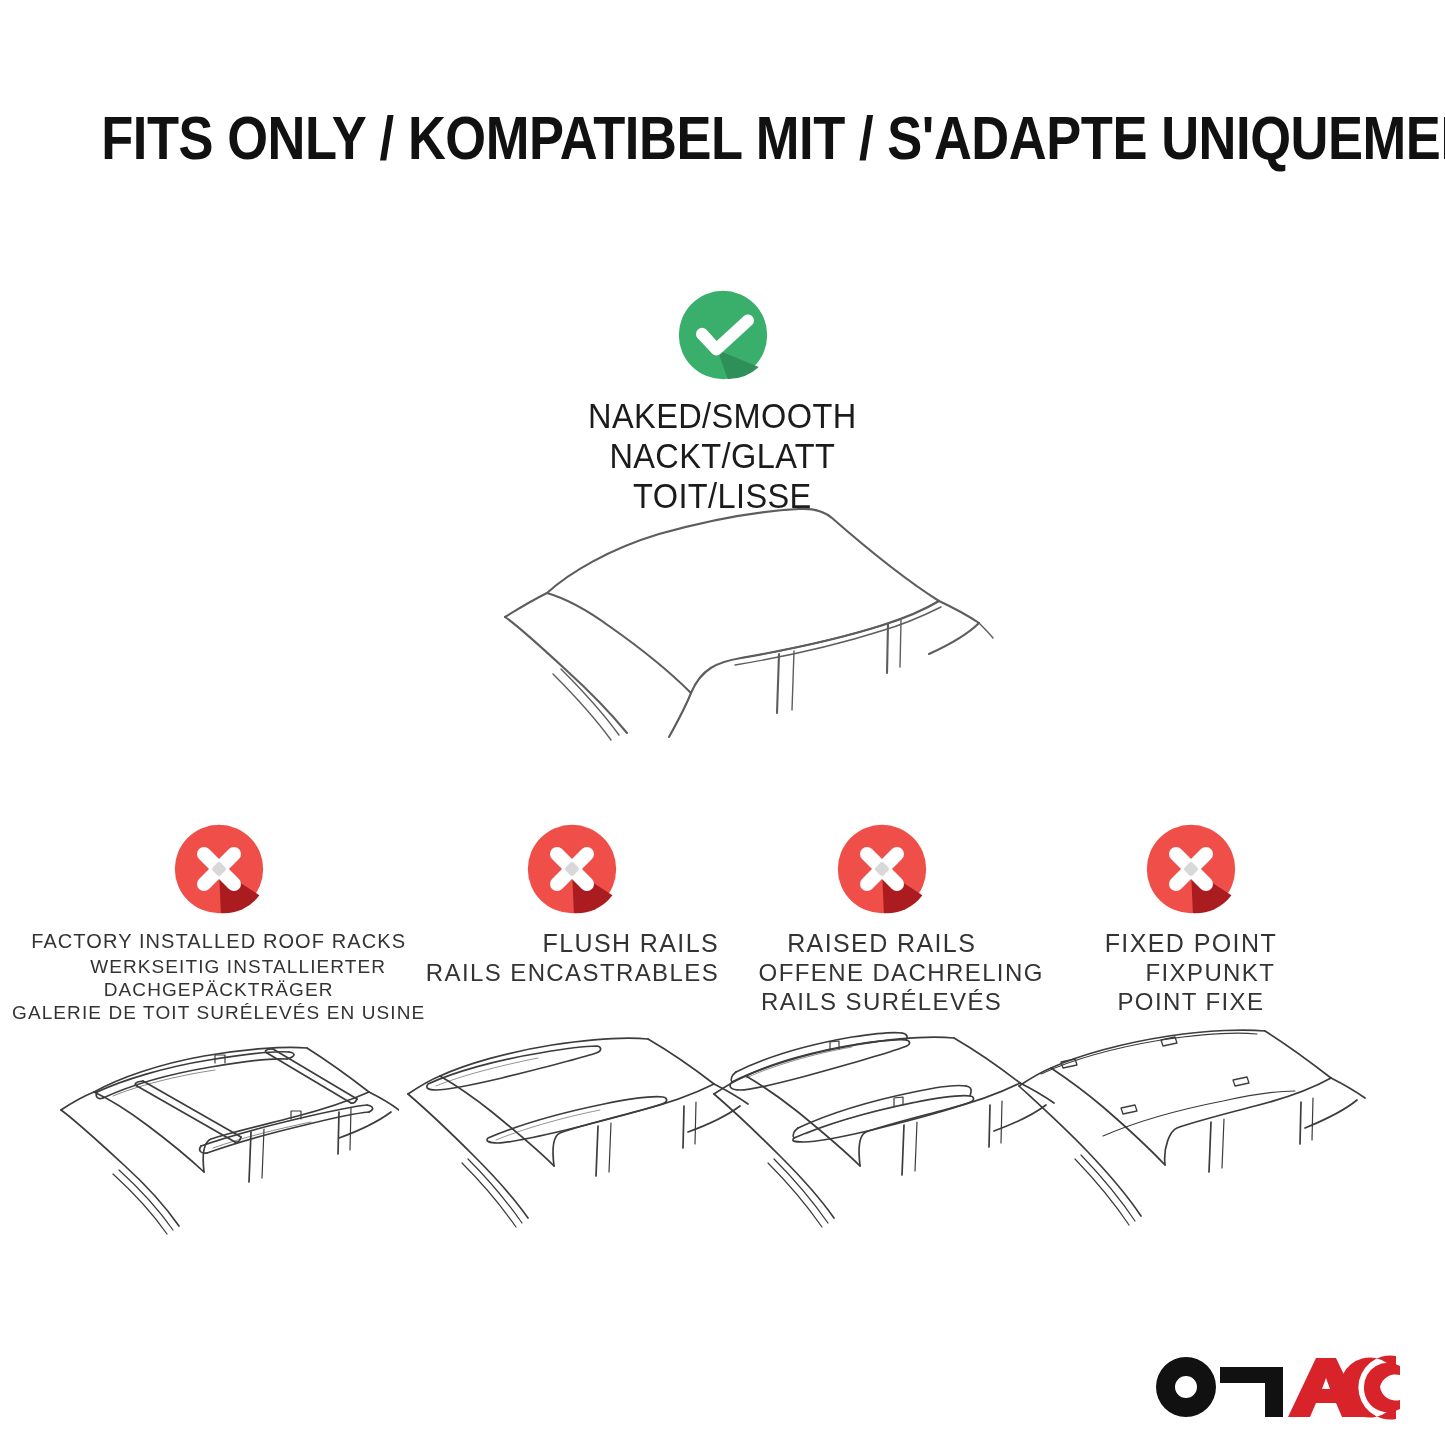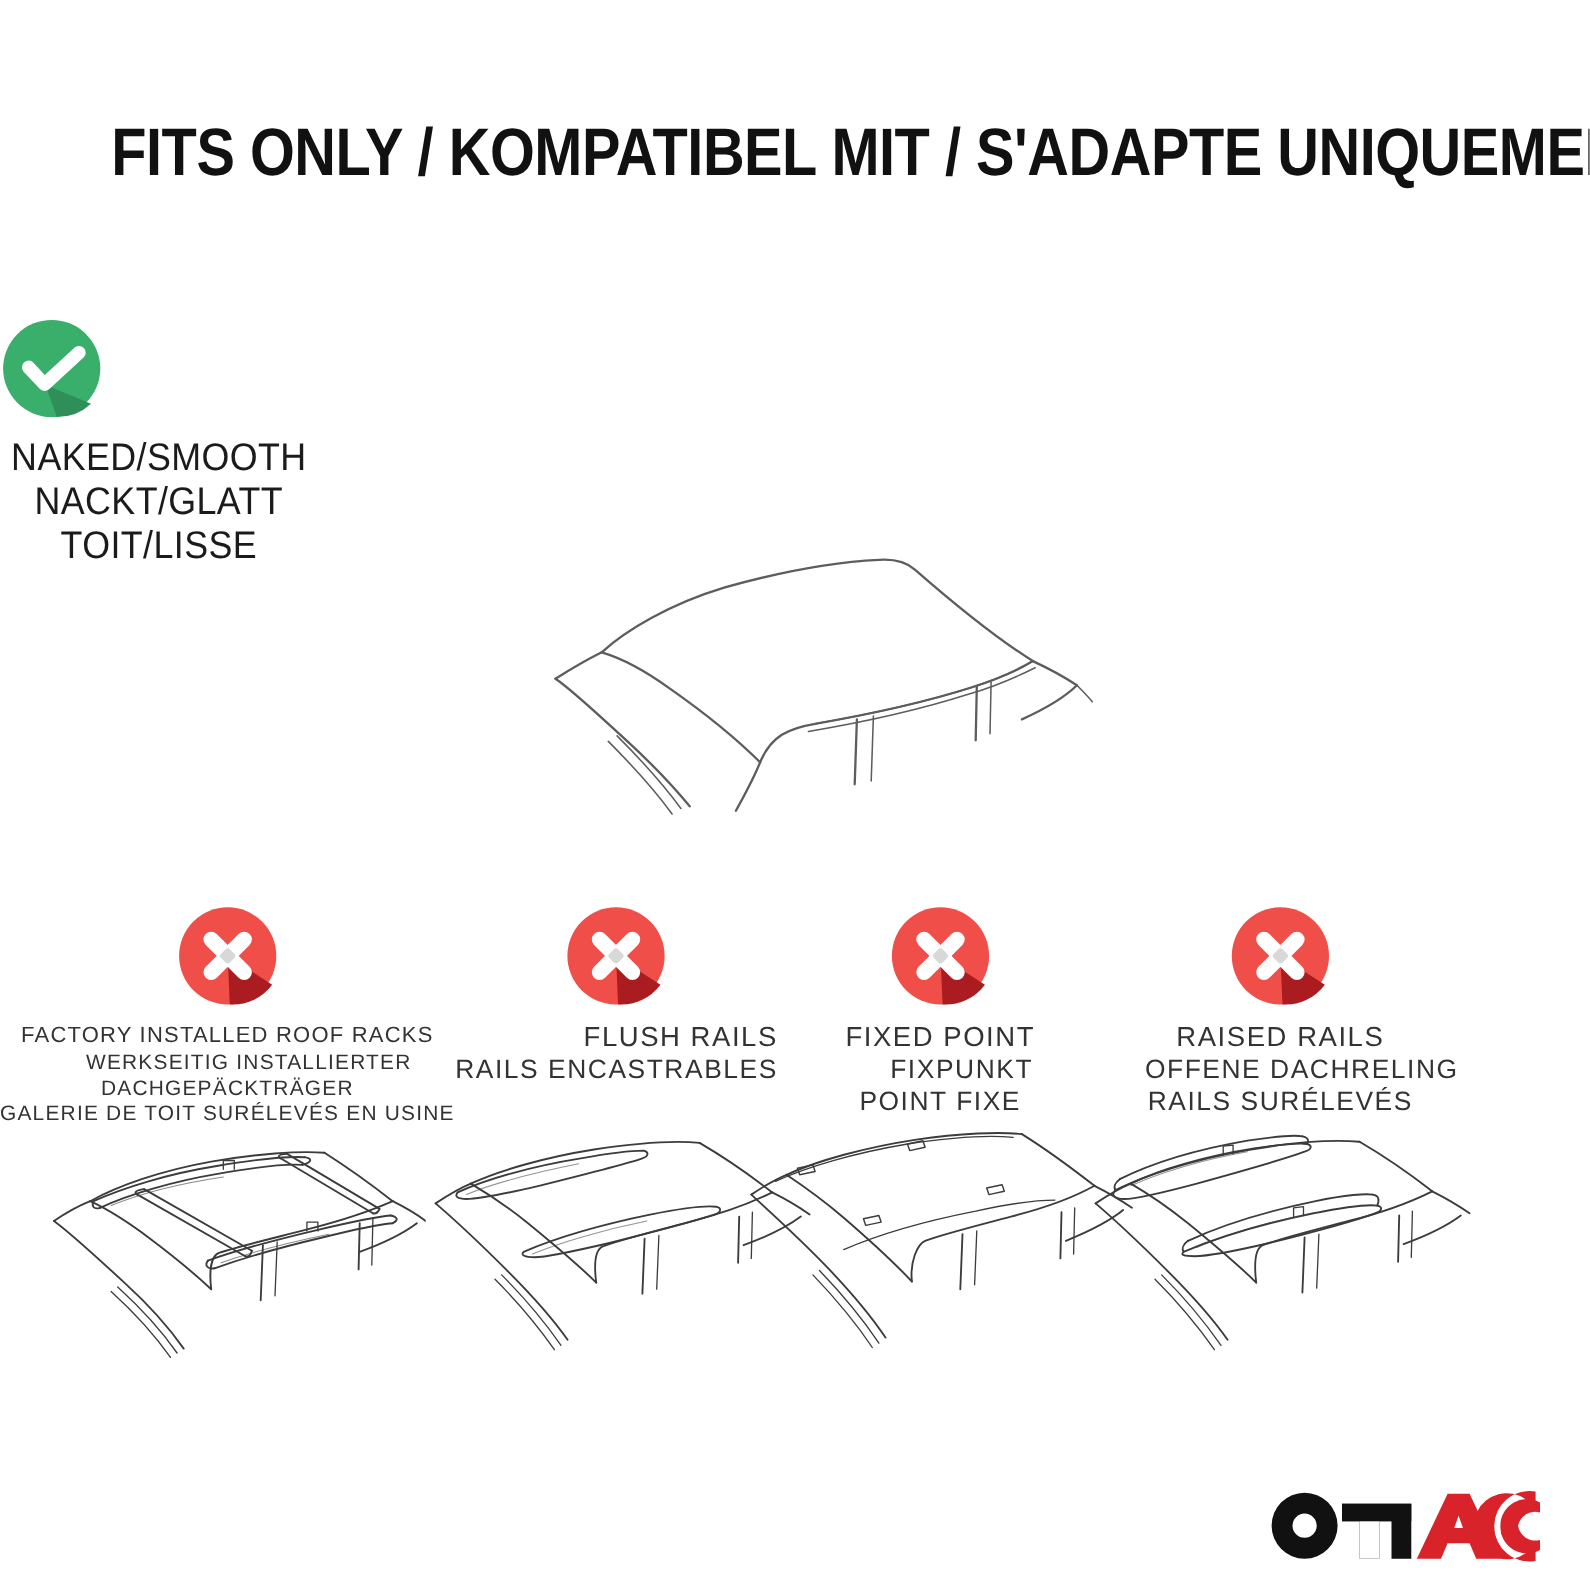--- a/index.html
+++ b/index.html
@@ -24,21 +24,21 @@
     color:#111111;
     transform:scaleX(0.86);
     transform-origin:50% 50%;
     white-space:nowrap;
   }
 
   
   .main-block{
     position:absolute;
     top:288px;left:0;width:1445px;
-    display:flex;flex-direction:column;align-items:flex-start;
+    display:flex;flex-direction:column;align-items:center;
   }
   .icon-ok{
     width:94px;height:94px;position:relative;margin-bottom:14px;
   }
   .icon-bad{
     width:94px;height:94px;position:relative;
   }
   .icon-ok svg,.icon-bad svg{display:block;width:100%;height:100%;}
 
   .main-labels{
@@ -54,21 +54,21 @@
 
   .main-art{
     position:absolute;
     top:497px;left:469px;width:540px;height:260px;
   }
   .main-art svg{display:block;width:100%;height:100%;}
 
   
   .cols{
     position:absolute;
-    top:822px;left:0;width:1326px;height:440px;
+    top:822px;left:12px;width:1326px;height:440px;
     display:flex;
   }
   .col{
     flex:1 1 0;
     display:flex;flex-direction:column;align-items:center;
     position:relative;
   }
   .col-labels{
     text-align:center;
     color:#333333;
@@ -275,20 +275,76 @@
             <path d="M44 66 C68 56 106 46 146 38" stroke-width="1" opacity="0.55"></path>
 
             <path d="M96 118 C124 106 168 93 212 84 C242 78 262 76 271 77 C276 78 276 82 270 84
                      C255 89 214 100 174 110 C144 117 118 123 106 123 C97 123 93 121 96 118 Z"></path>
             <path d="M104 120 C128 110 168 98 208 90" stroke-width="1" opacity="0.55"></path>
           </g>
         </svg>
       </div>
     </div>
 
+    <div class="col col-2">
+      <div class="icon-bad">
+        <svg viewBox="0 0 100 100" xmlns="http://www.w3.org/2000/svg">
+          <circle cx="50" cy="50" r="47" fill="#EF4F48"></circle>
+          <path d="M50 50 L93 78 A47 47 0 0 1 52 97 Z" fill="#AA1C20"></path>
+          <g>
+            <rect x="42.5" y="20" width="15" height="60" rx="7.5" fill="#ffffff" transform="rotate(45 50 50)"></rect>
+            <rect x="42.5" y="20" width="15" height="60" rx="7.5" fill="#ffffff" transform="rotate(-45 50 50)"></rect>
+            <rect x="44" y="44" width="12" height="12" rx="3" fill="#d8d8d8" transform="rotate(45 50 50)"></rect>
+          </g>
+        </svg>
+      </div>
+      <div class="col-labels">
+        <div class="l1">RAISED RAILS</div>
+        <div class="l2">OFFENE DACHRELING</div>
+        <div class="l3">RAILS SURÉLEVÉS</div>
+      </div>
+      <div class="col-art">
+        <svg viewBox="0 0 360 230" xmlns="http://www.w3.org/2000/svg">
+          <g fill="none" stroke="#3c3c3c" stroke-width="1.7" stroke-linecap="round" stroke-linejoin="round">
+            <path d="M44 56 C70 43 112 31 156 24 C196 18 232 16 252 18"></path>
+            <path d="M44 56 C56 63 76 76 96 92 C118 110 142 130 158 146"></path>
+            <path d="M252 18 C276 32 300 49 318 63"></path>
+            <path d="M318 63 C300 72 274 82 242 90 C208 99 180 106 164 112 C157 115 156 129 158 146"></path>
+            <path d="M44 56 C34 60 24 66 12 74"></path>
+            <path d="M12 74 C26 86 52 110 78 136 C100 158 118 178 132 198"></path>
+            <path d="M126 203 C112 183 94 161 72 139" stroke-width="1.2"></path>
+            <path d="M120 207 C106 187 88 165 66 143" stroke-width="1.2"></path>
+            <path d="M318 63 C330 69 342 76 352 83"></path>
+            <path d="M344 85 C332 94 314 103 292 111"></path>
+            <path d="M202 105 L200 155"></path>
+            <path d="M215 102 L213 151" stroke-width="1.2"></path>
+            <path d="M288 85 L287 127"></path>
+            <path d="M300 81 L299 123" stroke-width="1.2"></path>
+
+            <path d="M30 62 C58 48 102 34 148 26 C176 21 196 19 204 20 C209 21 209 25 202 27
+                     C186 33 144 45 104 56 C74 64 50 70 38 70 C28 70 26 66 30 62 Z"></path>
+            <path d="M34 52 C62 38 104 25 150 17 C176 13 194 12 200 13"></path>
+            <path d="M34 52 C30 55 28 59 30 62"></path>
+            <path d="M200 13 C206 14 206 18 204 20"></path>
+            <path d="M44 58 C70 46 110 34 150 27" stroke-width="1" opacity="0.55"></path>
+
+            <path d="M128 30 l0 -8 l9 -1 l0 8" stroke-width="1.2"></path>
+
+            <path d="M92 118 C122 105 166 92 210 83 C240 77 260 75 268 76 C273 77 273 81 266 83
+                     C250 89 210 100 170 110 C140 117 114 122 102 122 C92 122 89 121 92 118 Z"></path>
+            <path d="M96 108 C126 94 168 81 212 72 C240 66 258 65 264 66"></path>
+            <path d="M96 108 C92 111 90 115 92 118"></path>
+            <path d="M264 66 C270 67 270 71 268 76"></path>
+            <path d="M104 114 C132 102 172 90 212 82" stroke-width="1" opacity="0.55"></path>
+            <path d="M192 86 l0 -8 l9 -1 l0 8" stroke-width="1.2"></path>
+          </g>
+        </svg>
+      </div>
+    </div>
+
     <div class="col col-3">
       <div class="icon-bad">
         <svg viewBox="0 0 100 100" xmlns="http://www.w3.org/2000/svg">
           <circle cx="50" cy="50" r="47" fill="#EF4F48"></circle>
           <path d="M50 50 L93 78 A47 47 0 0 1 52 97 Z" fill="#AA1C20"></path>
           <g>
             <rect x="42.5" y="20" width="15" height="60" rx="7.5" fill="#ffffff" transform="rotate(45 50 50)"></rect>
             <rect x="42.5" y="20" width="15" height="60" rx="7.5" fill="#ffffff" transform="rotate(-45 50 50)"></rect>
             <rect x="44" y="44" width="12" height="12" rx="3" fill="#d8d8d8" transform="rotate(45 50 50)"></rect>
           </g>
@@ -324,76 +380,20 @@
               <path d="M50 42 l14 -3 l2 6 l-14 3 Z"></path>
               <path d="M150 20 l14 -3 l2 6 l-14 3 Z"></path>
               <path d="M110 88 l14 -3 l2 6 l-14 3 Z"></path>
               <path d="M222 60 l14 -3 l2 6 l-14 3 Z"></path>
             </g>
           </g>
         </svg>
       </div>
     </div>
 
-    <div class="col col-2">
-      <div class="icon-bad">
-        <svg viewBox="0 0 100 100" xmlns="http://www.w3.org/2000/svg">
-          <circle cx="50" cy="50" r="47" fill="#EF4F48"></circle>
-          <path d="M50 50 L93 78 A47 47 0 0 1 52 97 Z" fill="#AA1C20"></path>
-          <g>
-            <rect x="42.5" y="20" width="15" height="60" rx="7.5" fill="#ffffff" transform="rotate(45 50 50)"></rect>
-            <rect x="42.5" y="20" width="15" height="60" rx="7.5" fill="#ffffff" transform="rotate(-45 50 50)"></rect>
-            <rect x="44" y="44" width="12" height="12" rx="3" fill="#d8d8d8" transform="rotate(45 50 50)"></rect>
-          </g>
-        </svg>
-      </div>
-      <div class="col-labels">
-        <div class="l1">RAISED RAILS</div>
-        <div class="l2">OFFENE DACHRELING</div>
-        <div class="l3">RAILS SURÉLEVÉS</div>
-      </div>
-      <div class="col-art">
-        <svg viewBox="0 0 360 230" xmlns="http://www.w3.org/2000/svg">
-          <g fill="none" stroke="#3c3c3c" stroke-width="1.7" stroke-linecap="round" stroke-linejoin="round">
-            <path d="M44 56 C70 43 112 31 156 24 C196 18 232 16 252 18"></path>
-            <path d="M44 56 C56 63 76 76 96 92 C118 110 142 130 158 146"></path>
-            <path d="M252 18 C276 32 300 49 318 63"></path>
-            <path d="M318 63 C300 72 274 82 242 90 C208 99 180 106 164 112 C157 115 156 129 158 146"></path>
-            <path d="M44 56 C34 60 24 66 12 74"></path>
-            <path d="M12 74 C26 86 52 110 78 136 C100 158 118 178 132 198"></path>
-            <path d="M126 203 C112 183 94 161 72 139" stroke-width="1.2"></path>
-            <path d="M120 207 C106 187 88 165 66 143" stroke-width="1.2"></path>
-            <path d="M318 63 C330 69 342 76 352 83"></path>
-            <path d="M344 85 C332 94 314 103 292 111"></path>
-            <path d="M202 105 L200 155"></path>
-            <path d="M215 102 L213 151" stroke-width="1.2"></path>
-            <path d="M288 85 L287 127"></path>
-            <path d="M300 81 L299 123" stroke-width="1.2"></path>
-
-            <path d="M30 62 C58 48 102 34 148 26 C176 21 196 19 204 20 C209 21 209 25 202 27
-                     C186 33 144 45 104 56 C74 64 50 70 38 70 C28 70 26 66 30 62 Z"></path>
-            <path d="M34 52 C62 38 104 25 150 17 C176 13 194 12 200 13"></path>
-            <path d="M34 52 C30 55 28 59 30 62"></path>
-            <path d="M200 13 C206 14 206 18 204 20"></path>
-            <path d="M44 58 C70 46 110 34 150 27" stroke-width="1" opacity="0.55"></path>
-
-            <path d="M128 30 l0 -8 l9 -1 l0 8" stroke-width="1.2"></path>
-
-            <path d="M92 118 C122 105 166 92 210 83 C240 77 260 75 268 76 C273 77 273 81 266 83
-                     C250 89 210 100 170 110 C140 117 114 122 102 122 C92 122 89 121 92 118 Z"></path>
-            <path d="M96 108 C126 94 168 81 212 72 C240 66 258 65 264 66"></path>
-            <path d="M96 108 C92 111 90 115 92 118"></path>
-            <path d="M264 66 C270 67 270 71 268 76"></path>
-            <path d="M104 114 C132 102 172 90 212 82" stroke-width="1" opacity="0.55"></path>
-            <path d="M192 86 l0 -8 l9 -1 l0 8" stroke-width="1.2"></path>
-          </g>
-        </svg>
-      </div>
-    </div>
-
   </div>
 
   <div class="logo">
     <svg viewBox="0 0 250 72" xmlns="http://www.w3.org/2000/svg">
 
       <path d="M36 8 A30 30 0 1 0 36 68 A30 30 0 1 0 36 8 Z
                M36 27 A11 11 0 1 1 36 49 A11 11 0 1 1 36 27 Z" fill="#111111" fill-rule="evenodd"></path>
 
       <path d="M70 68 L70 18 L133 18 L133 68 L115 68 L115 34 L104 34 L104 68 L86 68 L86 34 L70 34 Z" fill="#111111"></path>
       <path d="M70 18 L133 18 L133 34 L70 34 Z" fill="#111111"></path>

